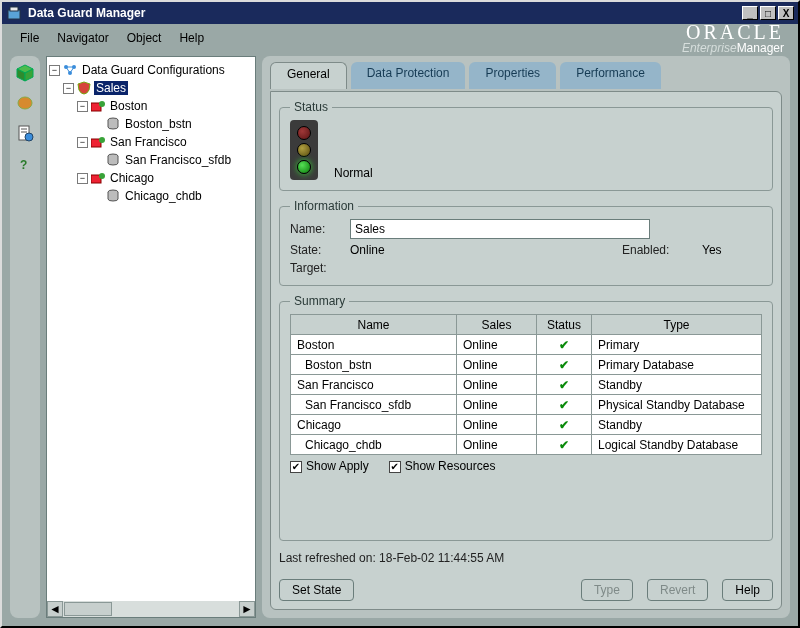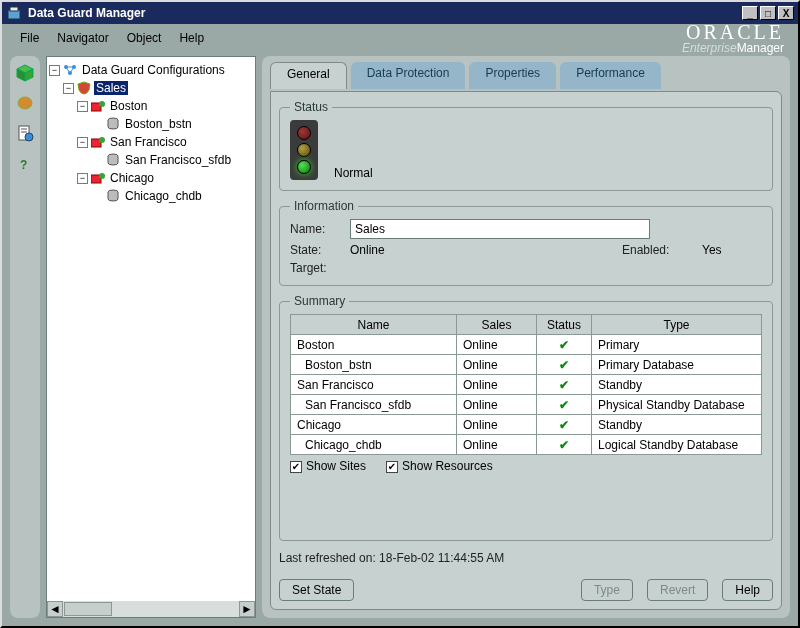--- a/index.html
+++ b/index.html
@@ -335,21 +335,21 @@
                   </tr>
                   <tr>
                     <td class="indent-cell">Chicago_chdb</td>
                     <td>Online</td>
                     <td><span class="tick">✔</span></td>
                     <td>Logical Standby Database</td>
                   </tr>
                 </tbody>
             </table>
             <div class="chk-row">
-              <label><span class="chk checked"></span><span>Show Sites</span></label>
+              <label><span class="chk checked"></span><span>Show Apply</span></label>
               <label><span class="chk checked"></span><span>Show Resources</span></label>
             </div>
           </fieldset>
 
           <div class="refresh-line">Last refreshed on: 18-Feb-02 11:44:55 AM</div>
 
           <div class="button-row">
             <div class="btn">Set State</div>
             <div style="flex:1"></div>
             <div class="btn disabled">Type</div>

